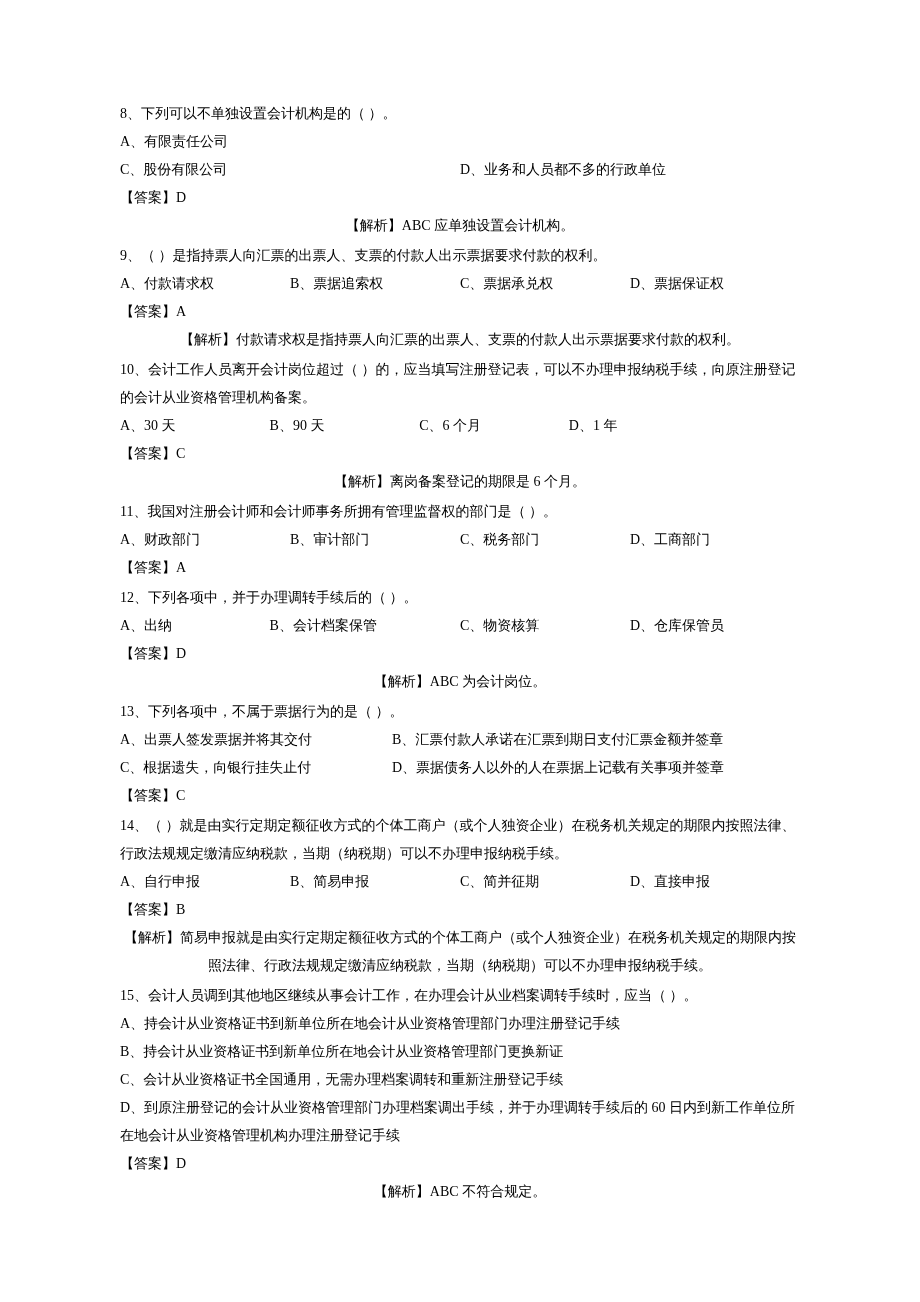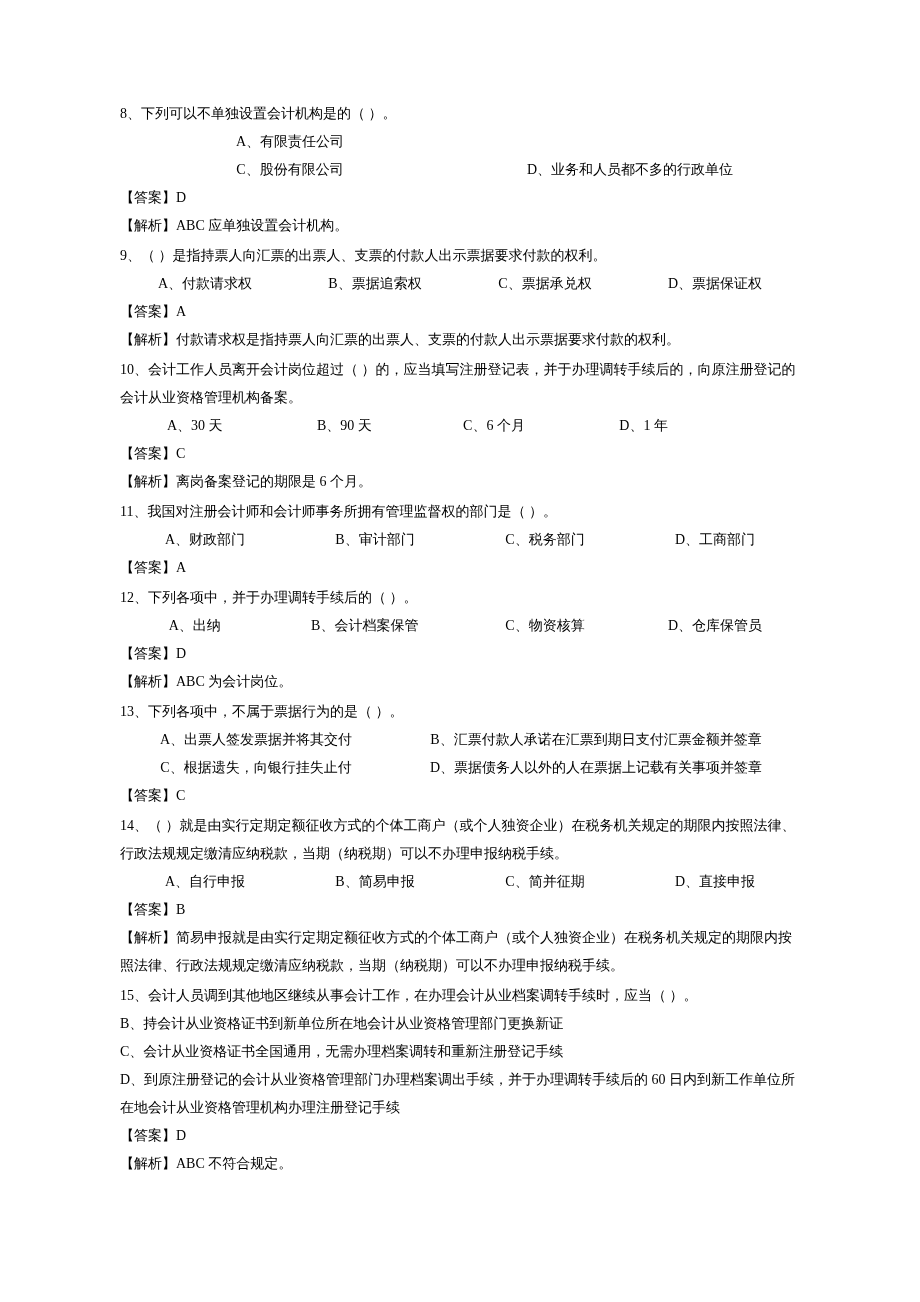--- a/index.html
+++ b/index.html
@@ -15,33 +15,33 @@
     }
     .question-block {
       margin-bottom: 2px;
     }
     .q-text {
       display: block;
     }
     .options-row {
       display: flex;
       flex-wrap: wrap;
-      text-align: center;
     }
     .option {
       flex: 0 0 auto;
       white-space: nowrap;
     }
     .option.col2 { width: 50%; }
     .option.col4 { width: 25%; }
     .answer {
       display: block;
     }
     .explain {
       display: block;
+      text-align: center;
     }
     .wide-option {
       display: block;
     }
   </style>
 </head>
 <body>
 
 <div class="question-block">
   <span class="q-text"><span>8、</span><span>下列可以不单独设置会计机构是的（       ）。</span></span>
@@ -62,21 +62,21 @@
     <span class="option col4">A、付款请求权</span>
     <span class="option col4">B、票据追索权</span>
     <span class="option col4">C、票据承兑权</span>
     <span class="option col4">D、票据保证权</span>
   </div>
   <span class="answer">【答案】A</span>
   <span class="explain">【解析】付款请求权是指持票人向汇票的出票人、支票的付款人出示票据要求付款的权利。</span>
 </div>
 
 <div class="question-block">
-  <span class="q-text"><span>10、</span><span>会计工作人员离开会计岗位超过（       ）的，应当填写注册登记表，并于办理调转手续后的，向原注册登记的会计从业资格管理机构备案。</span></span>
+  <span class="q-text"><span>10、</span><span>会计工作人员离开会计岗位超过（       ）的，应当填写注册登记表，可以不办理申报纳税手续，向原注册登记的会计从业资格管理机构备案。</span></span>
   <div class="options-row">
     <span class="option" style="width:22%">A、30 天</span>
     <span class="option" style="width:22%">B、90 天</span>
     <span class="option" style="width:22%">C、6 个月</span>
     <span class="option" style="width:22%">D、1 年</span>
   </div>
   <span class="answer">【答案】C</span>
   <span class="explain">【解析】离岗备案登记的期限是 6 个月。</span>
 </div>
 
@@ -123,18 +123,19 @@
     <span class="option col4">B、简易申报</span>
     <span class="option col4">C、简并征期</span>
     <span class="option col4">D、直接申报</span>
   </div>
   <span class="answer">【答案】B</span>
   <span class="explain">【解析】简易申报就是由实行定期定额征收方式的个体工商户（或个人独资企业）在税务机关规定的期限内按照法律、行政法规规定缴清应纳税款，当期（纳税期）可以不办理申报纳税手续。</span>
 </div>
 
 <div class="question-block">
   <span class="q-text"><span>15、</span><span>会计人员调到其他地区继续从事会计工作，在办理会计从业档案调转手续时，应当（       ）。</span></span>
+  <span class="wide-option">A、持会计从业资格证书到新单位所在地会计从业资格管理部门办理注册登记手续</span>
   <span class="wide-option">B、持会计从业资格证书到新单位所在地会计从业资格管理部门更换新证</span>
   <span class="wide-option">C、会计从业资格证书全国通用，无需办理档案调转和重新注册登记手续</span>
   <span class="wide-option">D、到原注册登记的会计从业资格管理部门办理档案调出手续，并于办理调转手续后的 60 日内到新工作单位所在地会计从业资格管理机构办理注册登记手续</span>
   <span class="answer">【答案】D</span>
   <span class="explain">【解析】ABC 不符合规定。</span>
 </div>
 
 </body></html>

